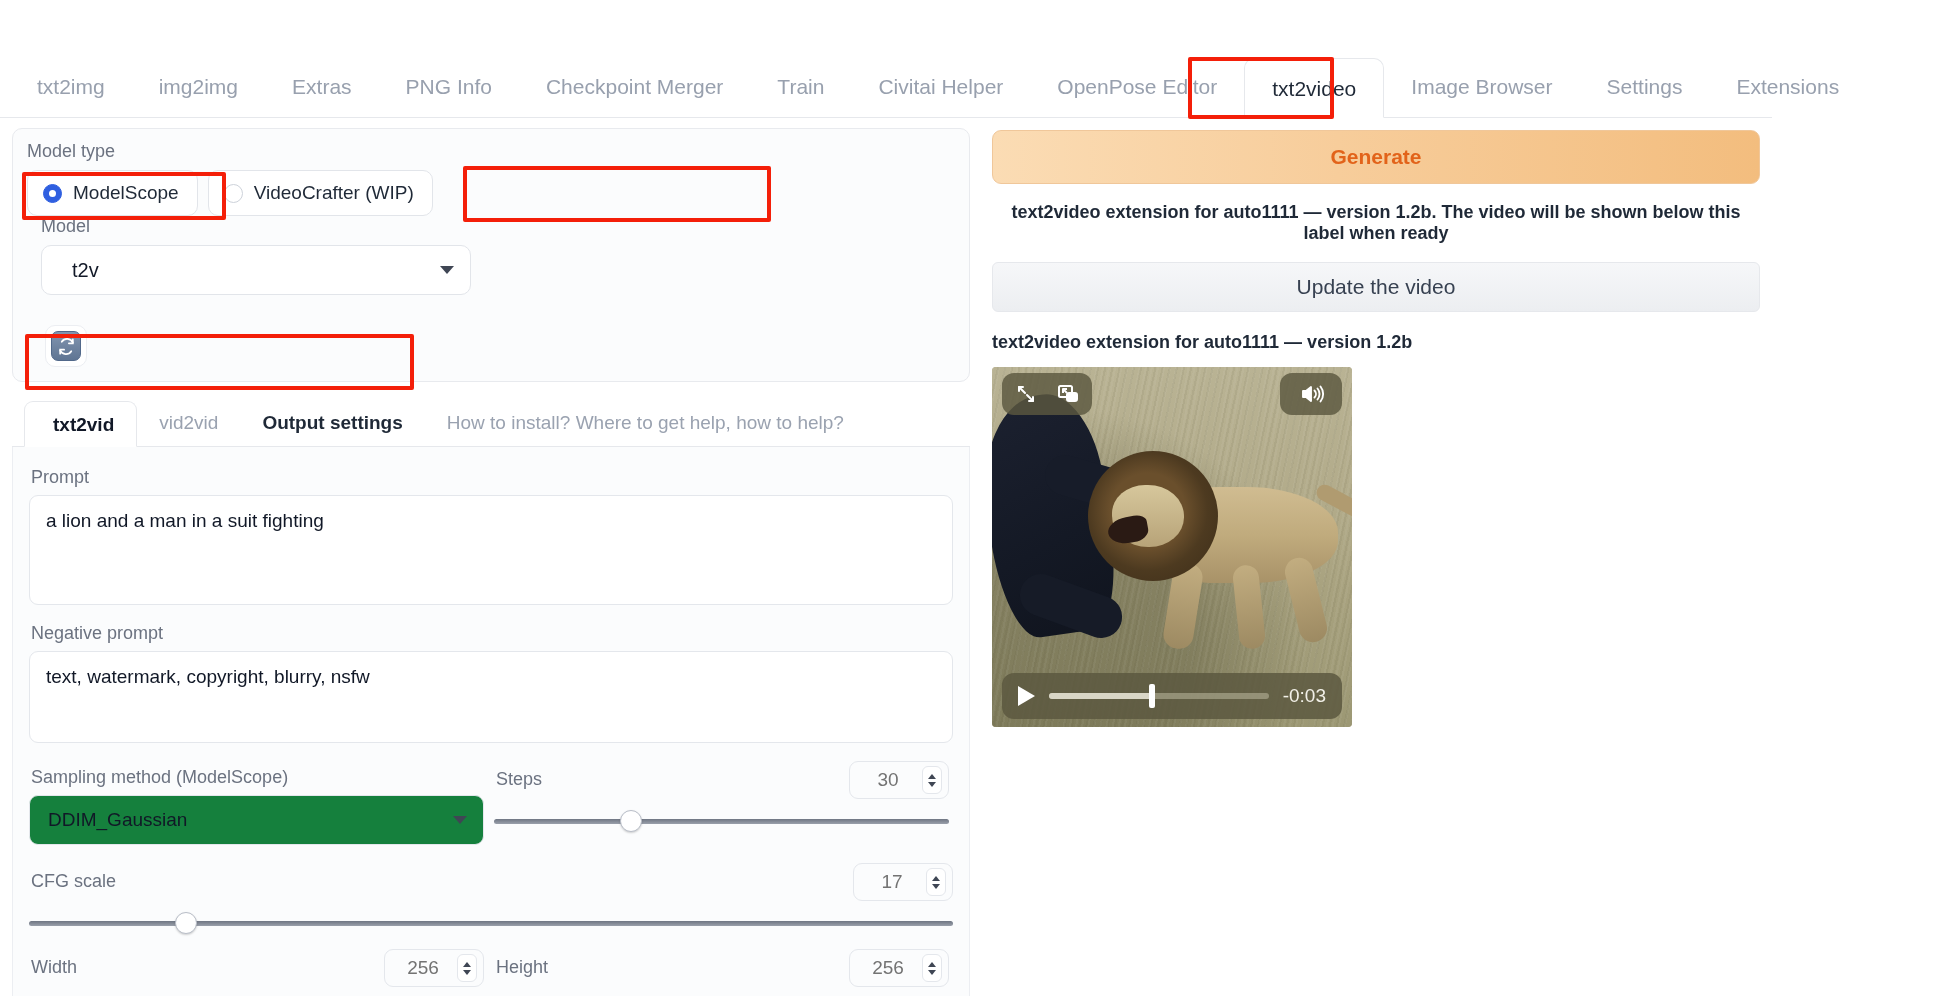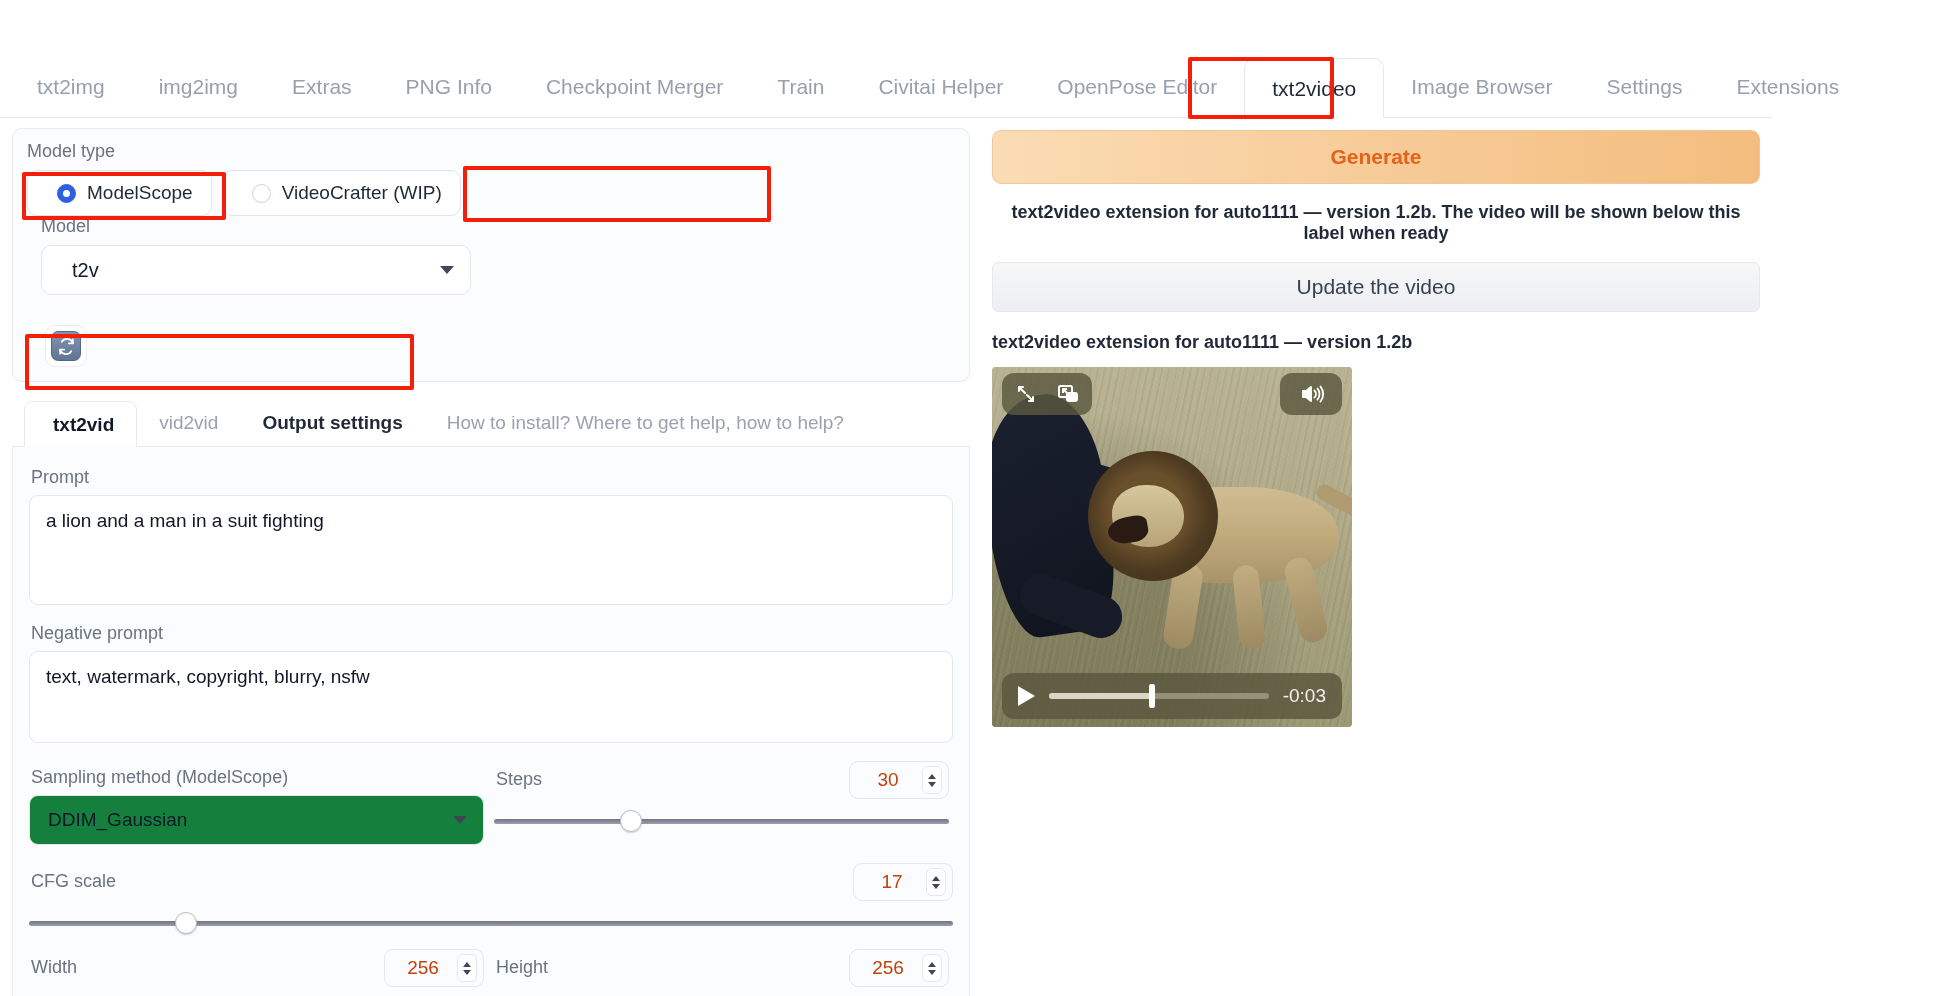--- a/index.html
+++ b/index.html
@@ -48,21 +48,21 @@
     display: flex; align-items: flex-start; gap: 0; flex-direction: column;
   }
   .field-label {
     font-size: 18px; color: #6b7280; margin-bottom: 8px; display:block;
   }
   .grp-modeltype { width: 440px; }
   .radio-row { display: flex; gap: 10px; }
   .radio-pill {
     border: 1px solid #e2e5ea; background:#fff; border-radius: 10px;
     height: 46px; display:flex; align-items:center; gap: 11px;
-    padding: 0 18px 0 29px; cursor: pointer;
+    padding: 0 18px 0 15px; cursor: pointer;
   }
   .radio-dot {
     width: 19px; height: 19px; border-radius: 50%;
     border: 1px solid #cdd2da; background:#fff; flex:none;
     display:flex; align-items:center; justify-content:center;
   }
   .radio-dot.on { background: #2f5fe0; border-color:#2f5fe0; }
   .radio-dot.on::after {
     content:""; width:7px; height:7px; border-radius:50%; background:#fff;
   }
@@ -129,21 +129,21 @@
   .sel2 {
     height: 50px; background:#15803d; border:1px solid #e4e7ec; border-radius:9px;
     display:flex; align-items:center; padding: 0 18px; font-size:19px; color:#111827;
     position:relative; cursor:pointer; width: 100%;
   }
 
   .num-box {
     height: 38px; min-width: 100px; background:#fbfcfd;
     border:1px solid #e4e7ec; border-radius: 9px;
     display:flex; align-items:center; justify-content:flex-end;
-    padding: 0 6px 0 10px; font-size: 19px; color:#c2410c; cursor:text;
+    padding: 0 6px 0 10px; font-size: 19px; color:#737373; cursor:text;
   }
   .num-val { flex:1; text-align:center; }
   .spin {
     width: 20px; height: 28px; border:1px solid #e4e7ec; border-radius:6px;
     background:#fff; margin-left:6px; display:flex; flex-direction:column;
     align-items:center; justify-content:center; gap:3px; cursor:pointer; flex:none;
   }
   .spin i { display:block; width:0; height:0; border-left:4px solid transparent;
             border-right:4px solid transparent; }
   .spin i.up { border-bottom:5px solid #3f4654; }

